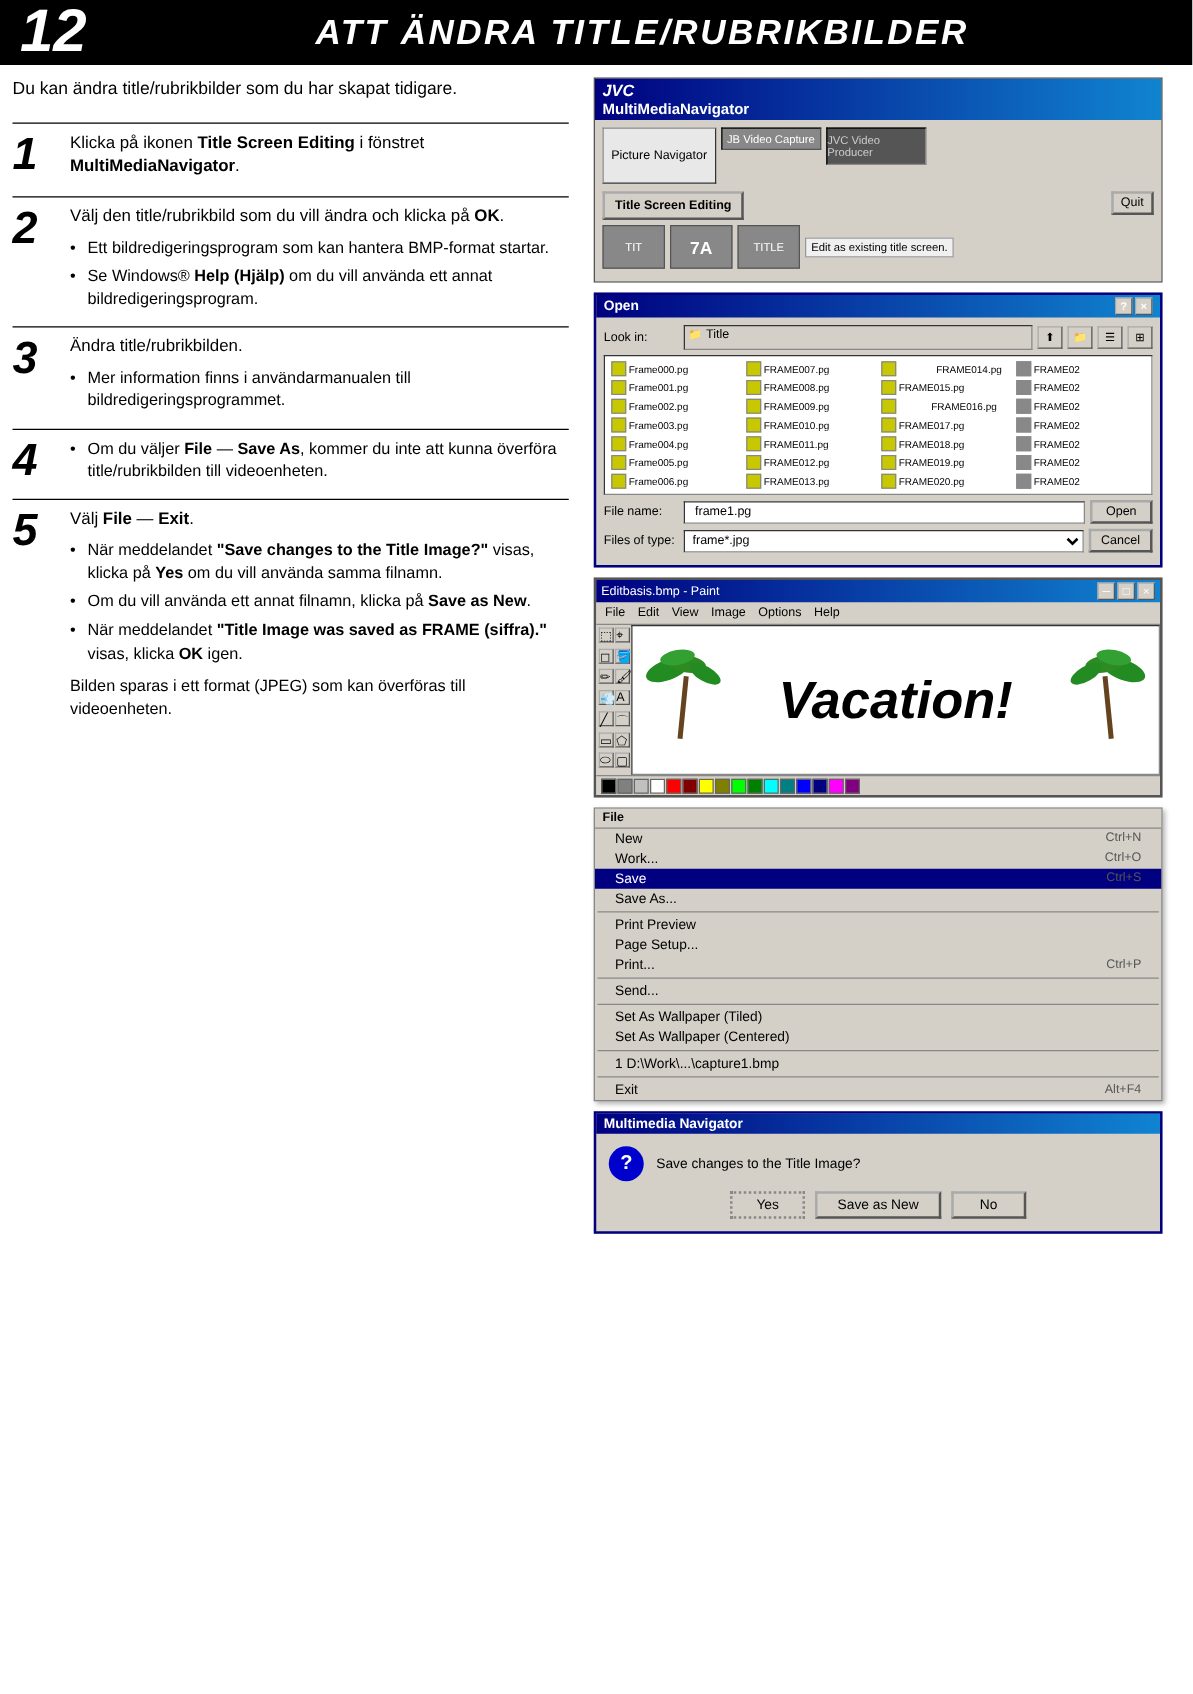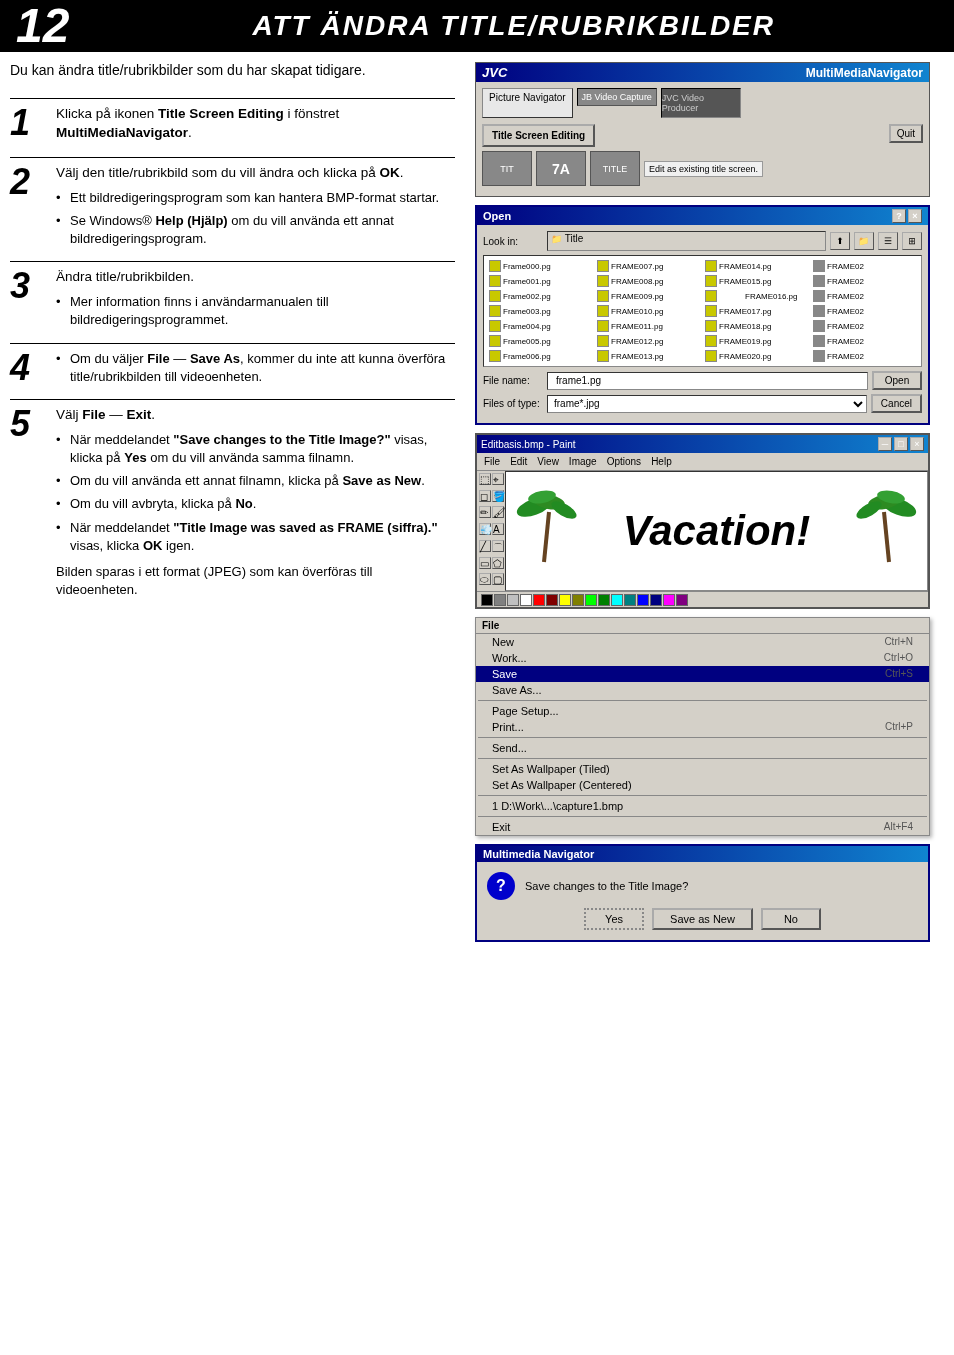--- a/index.html
+++ b/index.html
@@ -117,24 +117,25 @@
       border: 1.5px solid #555;
       background: #d4d0c8;
       margin-bottom: 8px;
       font-size: 11px;
     }
     .jvc-nav-header {
       background: linear-gradient(to right, #000080, #1084d0);
       color: #fff;
       display: flex;
       justify-content: space-between;
-      align-items: center;
+      align-items: flex-start;
       padding: 2px 6px;
       font-size: 12px;
       font-weight: bold;
+      flex-direction: column;
     }
     .jvc-nav-header .jvc-logo {
       font-size: 13px;
       font-weight: 900;
       color: #fff;
       font-style: italic;
     }
     .jvc-nav-header .mmn-title {
       color: #fff;
       font-size: 12px;
@@ -147,21 +148,21 @@
     .nav-buttons-row {
       display: flex;
       gap: 4px;
       margin-bottom: 6px;
     }
     .nav-btn {
       background: #d4d0c8;
       border: 1px solid #888;
       border-top-color: #fff;
       border-left-color: #fff;
-      padding: 3px 6px;
+      padding: 16px 6px;
       font-size: 10px;
       cursor: pointer;
     }
     .nav-btn.active {
       background: #e8e8e8;
       border: 1px outset #888;
     }
     .title-screen-editing-btn {
       background: #d4d0c8;
       border: 2px outset #aaa;
@@ -538,21 +539,20 @@
 
     <div class="step">
       <div class="step-number">5</div>
       <div class="step-content">
         <div class="step-main-text">
           Välj <span class="bold">File</span> — <span class="bold">Exit</span>.
         </div>
         <ul class="bullet-list">
           <li>När meddelandet <span class="bold">"Save changes to the Title Image?"</span> visas, klicka på <span class="bold">Yes</span> om du vill använda samma filnamn.</li>
           <li>Om du vill använda ett annat filnamn, klicka på <span class="bold">Save as New</span>.</li>
-          <li>Om du vill avbryta, klicka på <span class="bold">No</span>.</li>
           <li>När meddelandet <span class="bold">"Title Image was saved as FRAME (siffra)."</span> visas, klicka <span class="bold">OK</span> igen.</li>
         </ul>
         <div style="margin-top: 8px; font-size: 13px; line-height: 1.4;">
           Bilden sparas i ett format (JPEG) som kan överföras till videoenheten.
         </div>
       </div>
     </div>
 
   </div>
 
@@ -607,21 +607,21 @@
           <div class="file-item">
               <div class="file-icon"></div>
               <span style="font-size:8px;">Frame000.pg</span>
             </div>
           <div class="file-item">
               <div class="file-icon"></div>
               <span style="font-size:8px;">FRAME007.pg</span>
             </div>
           <div class="file-item">
               <div class="file-icon"></div>
-              <span style="font-size:8px;">FRAME014.pg</span>
+              <span style="font-size:8px;margin-left:30px;">FRAME014.pg</span>
             </div>
           <div class="file-item">
               <div class="file-icon" style="background:#888;"></div>
               <span style="font-size:8px;">FRAME02</span>
             </div>
           <div class="file-item">
               <div class="file-icon"></div>
               <span style="font-size:8px;">Frame001.pg</span>
             </div>
           <div class="file-item">
@@ -822,20 +822,24 @@
       <div class="file-menu-item highlighted">
         <span>Save</span>
         <span class="shortcut">Ctrl+S</span>
       </div>
       <div class="file-menu-item">
         <span>Save As...</span>
         <span class="shortcut"></span>
       </div>
       <div class="file-menu-separator"></div>
       <div class="file-menu-item">
+        <span>Print Preview</span>
+        <span class="shortcut"></span>
+      </div>
+      <div class="file-menu-item">
         <span>Page Setup...</span>
         <span class="shortcut"></span>
       </div>
       <div class="file-menu-item">
         <span>Print...</span>
         <span class="shortcut">Ctrl+P</span>
       </div>
       <div class="file-menu-separator"></div>
       <div class="file-menu-item">
         <span>Send...</span>

